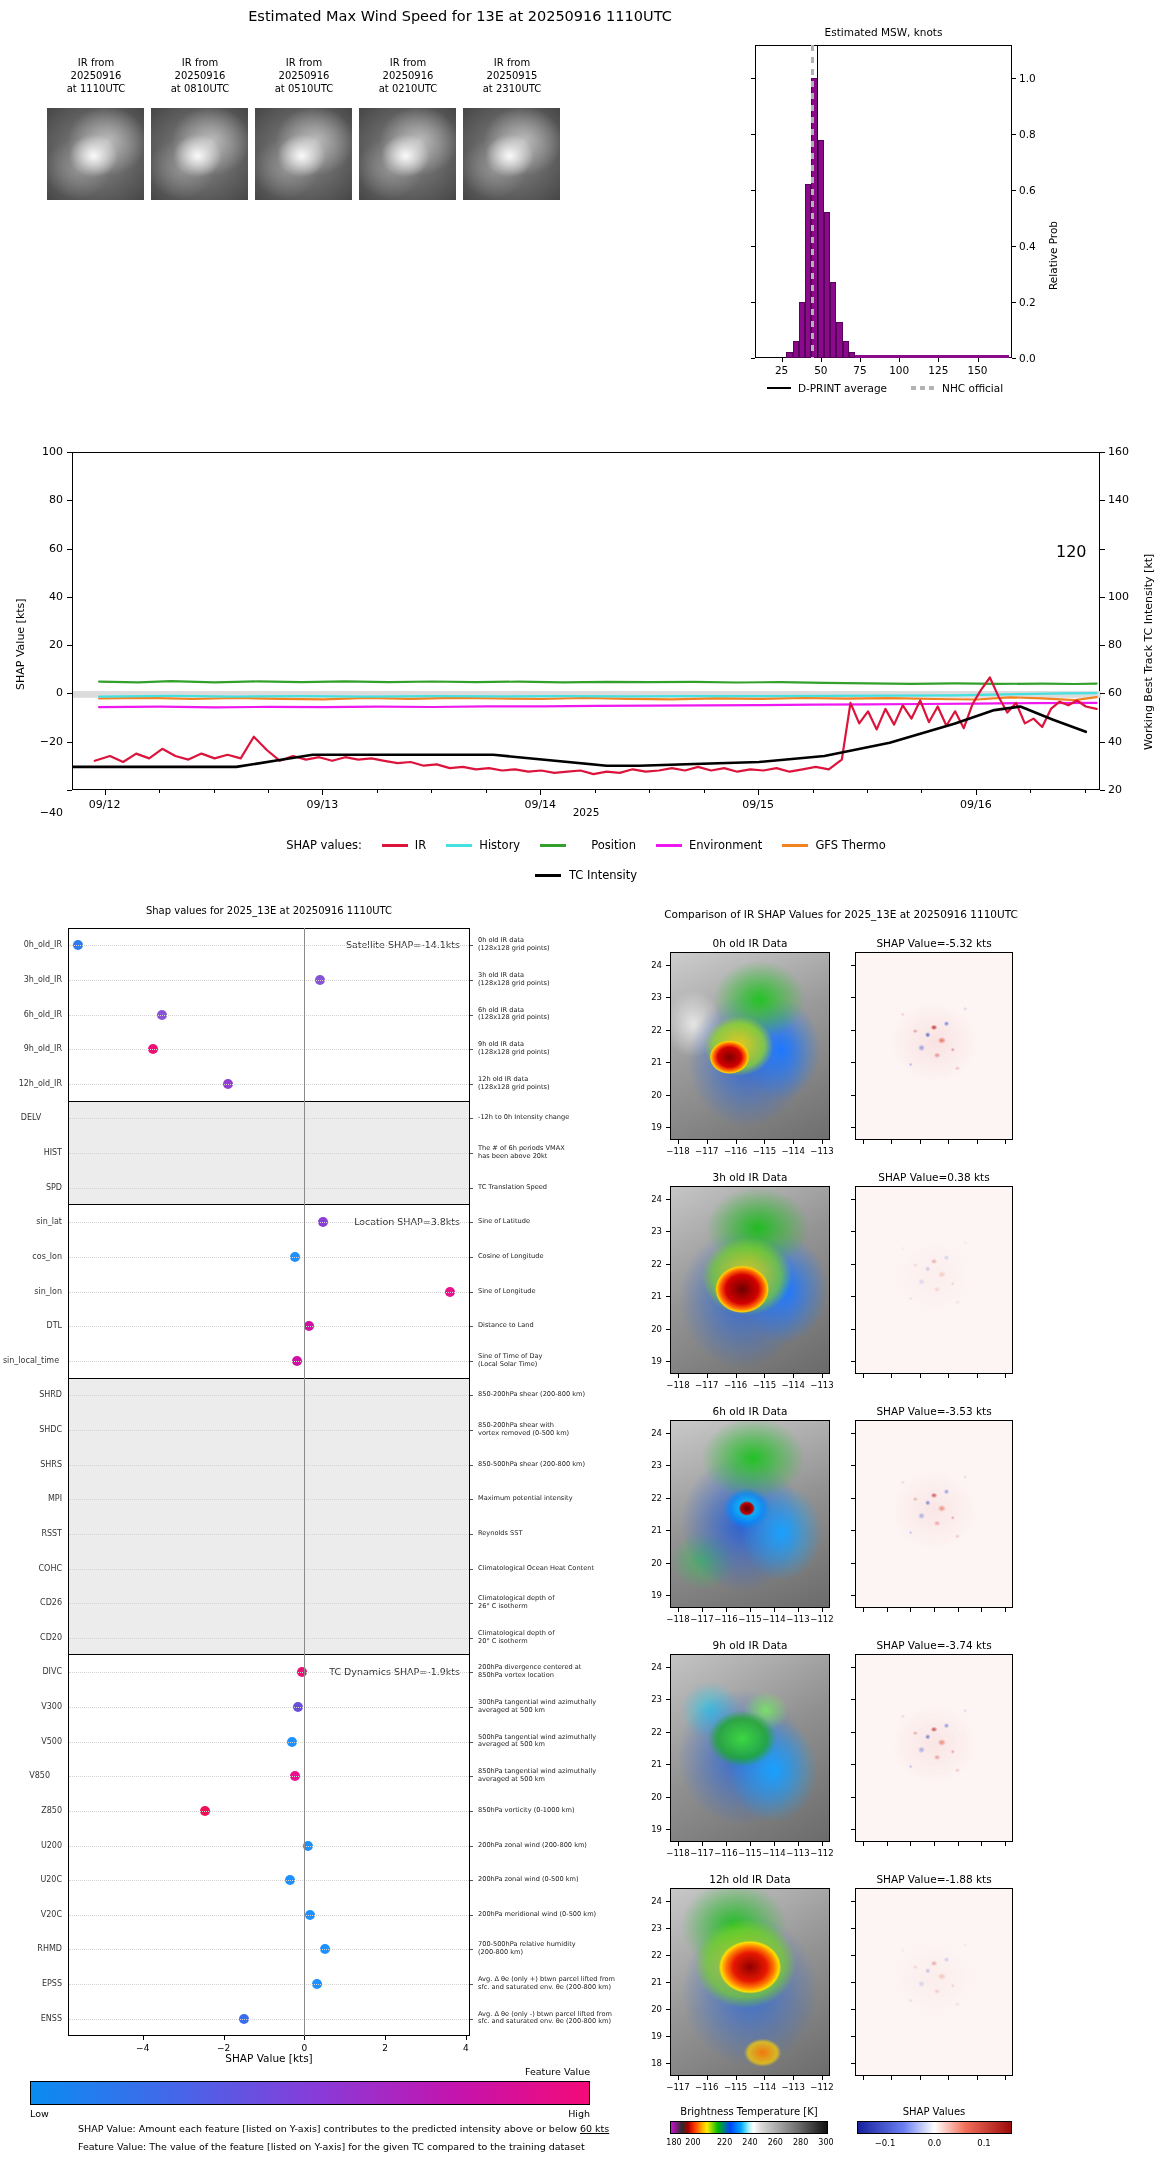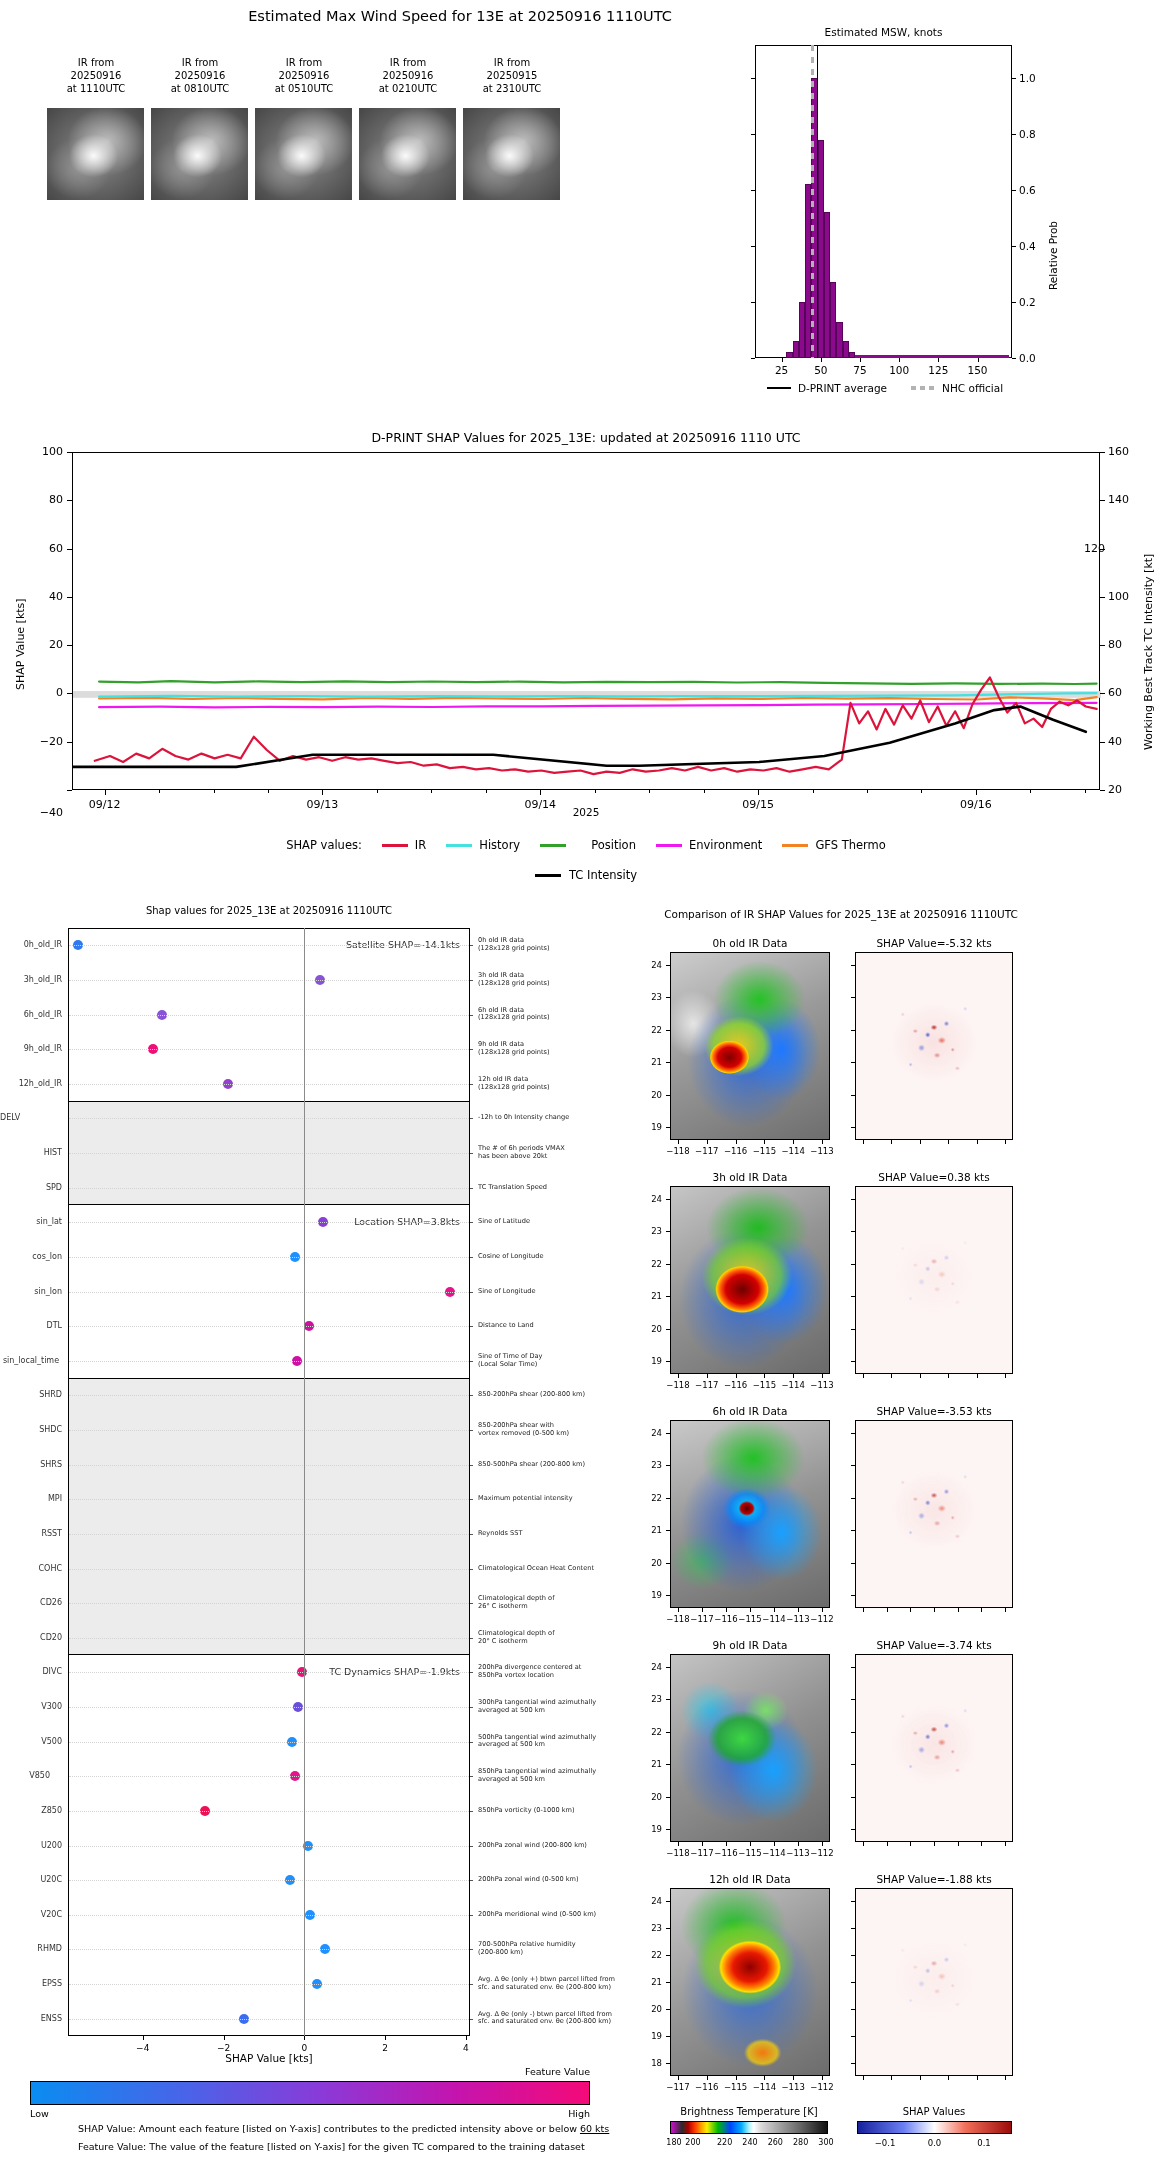--- a/index.html
+++ b/index.html
@@ -116,21 +116,20 @@
     <span style="display:flex;align-items:center;gap:7px;">
         <span style="width:24px;height:0;border-top:2px solid #000;"></span>
         <span>D-PRINT average</span>
       </span>
     <span style="display:flex;align-items:center;gap:7px;">
         <span style="width:24px;height:4px;background:repeating-linear-gradient(90deg,#b3b3b3 0 5px,transparent 5px 9px);"></span>
         <span>NHC official</span>
       </span>
   </div>
 
-  <div class="abs ctr" style="left:136px;top:430px;width:900px;font-size:12.5px;">D-PRINT SHAP Values for 2025_13E: updated at 20250916 1110 UTC</div>
   <div class="abs vt" style="left:14px;top:560px;height:130px;font-size:11px;">SHAP Value [kts]</div>
   <div class="abs vt" style="left:1142px;top:500px;height:250px;font-size:11px;">Working Best Track TC Intensity [kt]</div>
   <div class="abs frame" style="left:72px;top:452px;width:1028px;height:338px;" id="ts">
       <svg width="1028" height="338" style="display: block;">
         <rect x="0" y="238.04857142857142" width="1028" height="6.760000000000019" fill="#dcdcdc"></rect>
         <polyline points="26.1,254.2 87.1,253.7 141.6,254.3 196.0,253.9 250.5,254.2 304.9,253.6 359.4,254.0 413.8,253.4 468.3,253.3 522.7,252.9 577.2,252.7 631.6,252.3 686.1,252.1 740.5,251.7 795.0,251.3 849.4,251.0 903.9,250.6 958.3,250.1 1023.6,249.8" fill="none" stroke="#f018f0" stroke-width="2.2" stroke-linejoin="round" stroke-linecap="round"></polyline>
         <polyline points="26.1,245.5 76.2,244.8 119.8,246.0 163.3,245.0 206.9,245.8 250.5,246.3 294.0,245.0 337.6,245.8 381.1,244.8 424.7,245.5 468.3,246.0 511.8,245.0 555.4,245.8 598.9,246.3 642.5,245.3 686.1,245.9 729.6,245.0 773.2,245.7 816.7,245.2 860.3,246.0 903.9,246.5 936.5,244.3 969.2,245.3 1001.9,247.2 1023.6,244.1" fill="none" stroke="#f28222" stroke-width="2.2" stroke-linejoin="round" stroke-linecap="round"></polyline>
         <polyline points="26.1,243.6 98.0,242.9 163.3,243.6 228.7,243.1 294.0,243.6 359.4,243.1 424.7,243.4 490.0,243.1 555.4,243.4 620.7,243.1 686.1,243.2 751.4,242.9 816.7,242.6 882.1,242.3 947.4,241.1 991.0,240.3 1023.6,240.1" fill="none" stroke="#45e0e0" stroke-width="2.2" stroke-linejoin="round" stroke-linecap="round"></polyline>
         <polyline points="26.1,228.6 65.3,229.4 98.0,228.2 141.6,229.4 185.1,228.4 228.7,229.1 272.2,228.3 315.8,229.2 359.4,228.5 402.9,229.1 446.5,228.6 490.0,229.4 533.6,228.8 577.2,229.2 620.7,228.9 664.3,229.5 707.8,229.1 751.4,229.8 795.0,230.4 838.5,230.8 882.1,230.4 925.6,230.9 969.2,230.6 1001.9,231.0 1023.6,230.6" fill="none" stroke="#33a02c" stroke-width="2.2" stroke-linejoin="round" stroke-linecap="round"></polyline>
         <polyline points="21.8,307.8 37.0,303.0 50.1,309.0 63.2,300.6 76.2,305.4 89.3,295.8 102.4,303.0 115.4,306.6 128.5,300.6 141.6,305.4 154.6,301.8 167.7,305.4 180.8,283.7 193.8,297.0 206.9,307.8 220.0,303.0 233.0,306.6 246.1,304.2 259.2,307.8 272.2,304.2 285.3,306.6 298.4,305.4 311.4,307.8 324.5,310.2 337.6,309.0 350.7,312.7 363.7,311.4 376.8,315.1 389.9,313.9 402.9,316.3 416.0,315.1 429.1,317.5 442.1,316.3 455.2,318.7 468.3,317.5 481.3,319.9 494.4,318.7 507.5,317.5 520.5,321.1 533.6,318.7 546.7,319.9 559.7,316.3 572.8,318.7 585.9,317.5 598.9,315.1 612.0,317.5 625.1,313.9 638.1,317.5 651.2,315.1 664.3,318.7 677.3,316.3 690.4,317.5 703.5,315.1 716.6,318.7 729.6,316.3 742.7,313.9 755.8,316.3 768.8,306.6 777.5,249.9 786.2,270.4 795.0,258.3 803.7,276.4 812.4,255.9 821.1,271.6 829.8,252.3 838.5,265.6 847.2,247.5 855.9,269.2 864.7,253.5 873.4,272.8 882.1,258.3 890.8,275.2 899.5,251.1 908.2,236.6 916.9,224.5 925.6,243.8 934.3,259.5 943.1,249.9 951.8,270.4 960.5,265.6 969.2,274.0 977.9,255.9 986.6,248.7 995.3,252.3 1004.0,247.5 1012.8,253.5 1023.6,255.9" fill="none" stroke="#dc143c" stroke-width="2.2" stroke-linejoin="round" stroke-linecap="round"></polyline>
@@ -202,21 +201,21 @@
         <div style="position: static;">(128x128 grid points)</div>
       </div>
       <div style="position: absolute; left: 148.248px; top: 1044.19px; width: 10px; height: 10px; border-radius: 50%; background: rgb(237, 16, 118);"></div>
       <div style="position: absolute; left: 0px; top: 1078.81px; width: 62px; text-align: right; font-size: 8px; color: rgb(51, 51, 51);">12h_old_IR</div>
       <div style="position: absolute; left: 470px; top: 1083.81px; width: 3px; height: 1px; background: rgb(85, 85, 85);"></div>
       <div style="position: absolute; left: 478px; top: 1075.81px; width: 175px; font-size: 6.6px; line-height: 7.8px; color: rgb(34, 34, 34);">
         <div style="position: static;">12h old IR data</div>
         <div style="position: static;">(128x128 grid points)</div>
       </div>
       <div style="position: absolute; left: 223.396px; top: 1078.81px; width: 10px; height: 10px; border-radius: 50%; background: rgb(148, 64, 207);"></div>
-      <div style="position: absolute; left: 0px; top: 1113.44px; width: 62px; text-align: left; font-size: 8px; color: rgb(51, 51, 51);">DELV</div>
+      <div style="position: absolute; left: 0px; top: 1113.44px; width: 62px; text-align: center; font-size: 8px; color: rgb(51, 51, 51);">DELV</div>
       <div style="position: absolute; left: 470px; top: 1118.44px; width: 3px; height: 1px; background: rgb(85, 85, 85);"></div>
       <div style="position: absolute; left: 478px; top: 1114.44px; width: 175px; font-size: 6.6px; line-height: 7.8px; color: rgb(34, 34, 34);">
         <div style="position: static;">-12h to 0h Intensity change</div>
       </div>
       <div style="position: absolute; left: 300.16px; top: 1113.44px; width: 10px; height: 10px; border-radius: 50%; background: rgb(30, 144, 255);"></div>
       <div style="position: absolute; left: 0px; top: 1148.06px; width: 62px; text-align: right; font-size: 8px; color: rgb(51, 51, 51);">HIST</div>
       <div style="position: absolute; left: 470px; top: 1153.06px; width: 3px; height: 1px; background: rgb(85, 85, 85);"></div>
       <div style="position: absolute; left: 478px; top: 1145.06px; width: 175px; font-size: 6.6px; line-height: 7.8px; color: rgb(34, 34, 34);">
         <div style="position: static;">The # of 6h periods VMAX</div>
         <div style="position: static;">has been above 20kt</div>
@@ -680,21 +679,21 @@
     <div style="position: absolute; left: 32px; top: 445px; width: 31px; text-align: right; font-size: 11px;">100</div>
     <div style="position: absolute; left: 1100px; top: 452px; width: 5px; height: 1px; background: rgb(0, 0, 0);"></div>
     <div style="position: absolute; left: 1108px; top: 445px; width: 30px; font-size: 11px;">160</div>
     <div style="position: absolute; left: 67px; top: 500.286px; width: 5px; height: 1px; background: rgb(0, 0, 0);"></div>
     <div style="position: absolute; left: 32px; top: 493.286px; width: 31px; text-align: right; font-size: 11px;">80</div>
     <div style="position: absolute; left: 1100px; top: 500.286px; width: 5px; height: 1px; background: rgb(0, 0, 0);"></div>
     <div style="position: absolute; left: 1108px; top: 493.286px; width: 30px; font-size: 11px;">140</div>
     <div style="position: absolute; left: 67px; top: 548.571px; width: 5px; height: 1px; background: rgb(0, 0, 0);"></div>
     <div style="position: absolute; left: 32px; top: 541.571px; width: 31px; text-align: right; font-size: 11px;">60</div>
     <div style="position: absolute; left: 1100px; top: 548.571px; width: 5px; height: 1px; background: rgb(0, 0, 0);"></div>
-    <div style="position: absolute; left: 1084px; top: 541.571px; width: 30px; font-size: 11px;">120</div>
+    <div style="position: absolute; left: 1056px; top: 541.571px; width: 30px; font-size: 16px;">120</div>
     <div style="position: absolute; left: 67px; top: 596.857px; width: 5px; height: 1px; background: rgb(0, 0, 0);"></div>
     <div style="position: absolute; left: 32px; top: 589.857px; width: 31px; text-align: right; font-size: 11px;">40</div>
     <div style="position: absolute; left: 1100px; top: 596.857px; width: 5px; height: 1px; background: rgb(0, 0, 0);"></div>
     <div style="position: absolute; left: 1108px; top: 589.857px; width: 30px; font-size: 11px;">100</div>
     <div style="position: absolute; left: 67px; top: 645.143px; width: 5px; height: 1px; background: rgb(0, 0, 0);"></div>
     <div style="position: absolute; left: 32px; top: 638.143px; width: 31px; text-align: right; font-size: 11px;">20</div>
     <div style="position: absolute; left: 1100px; top: 645.143px; width: 5px; height: 1px; background: rgb(0, 0, 0);"></div>
     <div style="position: absolute; left: 1108px; top: 638.143px; width: 30px; font-size: 11px;">80</div>
     <div style="position: absolute; left: 67px; top: 693.429px; width: 5px; height: 1px; background: rgb(0, 0, 0);"></div>
     <div style="position: absolute; left: 32px; top: 686.429px; width: 31px; text-align: right; font-size: 11px;">0</div>

